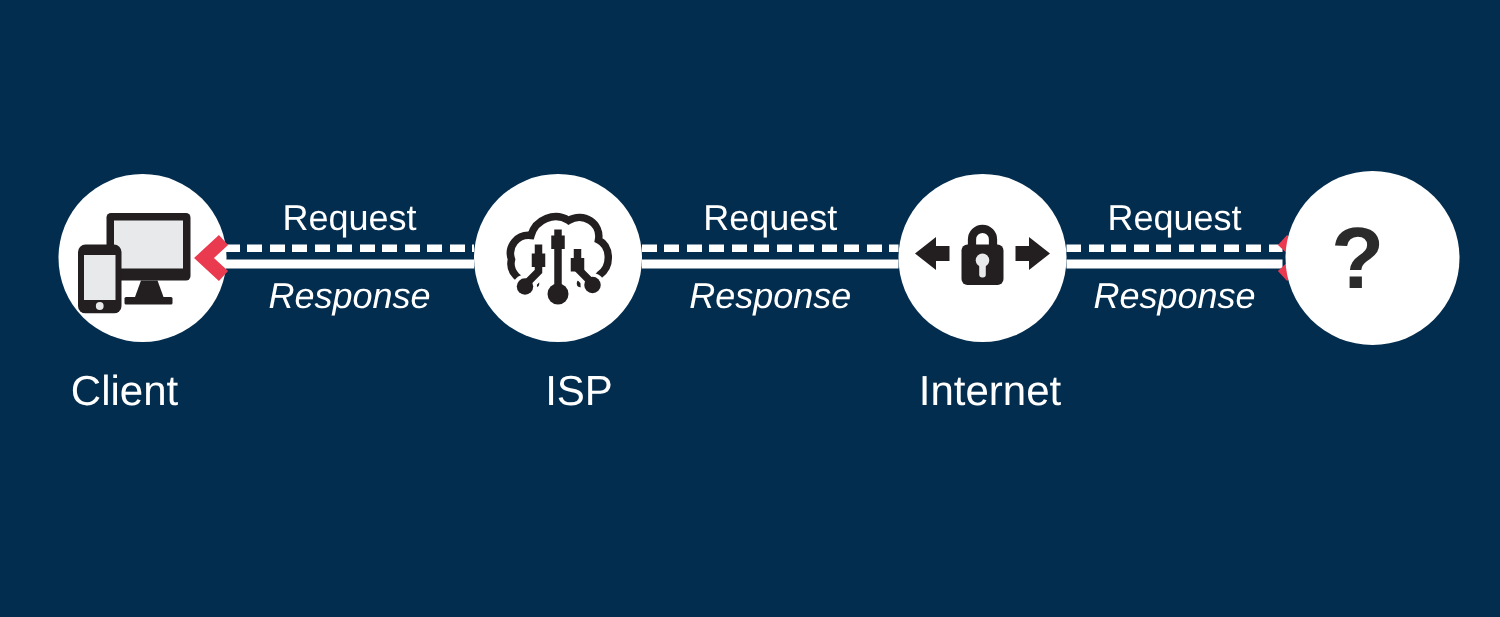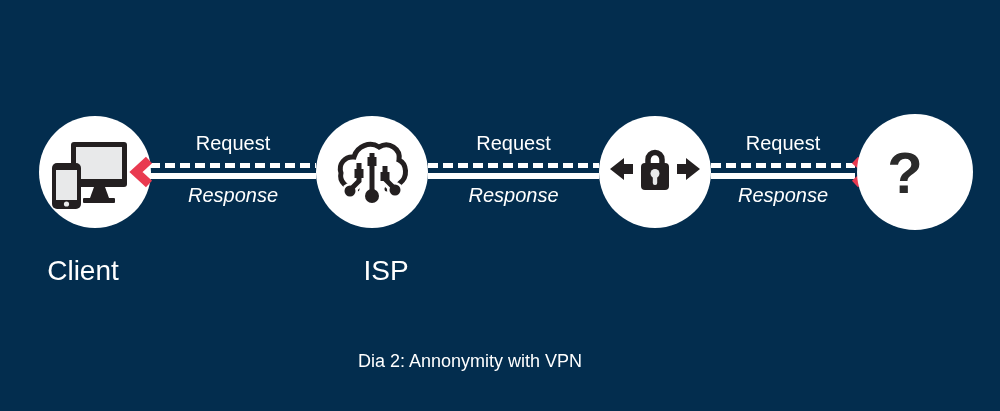--- a/index.html
+++ b/index.html
@@ -16,33 +16,33 @@
   .icon{position:absolute;display:block;}
   #icon-devices{left:13px;top:25px;}
   #icon-cloud{left:16px;top:17px;}
   #icon-lock{left:11px;top:31px;}
   .ink{fill:var(--icon-dark,#231f20);}
   .lite{fill:var(--screen-light,#e8e9ea);}
   .wire{stroke:var(--icon-dark,#231f20);fill:none;}
   .halo{stroke:var(--node-fill,#ffffff);fill:none;}
   .halofill{fill:var(--node-fill,#ffffff);}
   .node-label{
-    position:absolute;top:255px;transform:translateX(-50%);
+    position:absolute;top:245px;transform:translateX(-50%);
     color:var(--text,#ffffff);font-size:28px;white-space:nowrap;
   }
   #label-client{left:83px;}
   #label-isp{left:386px;}
   #label-internet{left:660px;}
   .conn{position:absolute;top:130px;height:82px;}
   #conn-1{left:150px;width:166px;}
   #conn-2{left:428px;width:171px;}
   #conn-3{left:711px;width:144px;}
   .req-label,.resp-label{
     position:absolute;left:0;width:100%;text-align:center;
-    color:var(--text,#ffffff);font-size:20px;white-space:nowrap;
+    color:var(--text,#ffffff);font-size:24px;white-space:nowrap;
   }
   .req-label{top:2px;}
   .resp-label{top:54px;font-style:italic;}
   .dashed-line{
     position:absolute;top:33px;left:0;right:0;height:5px;
     background:repeating-linear-gradient(90deg,var(--line,#ffffff) 0 10px,transparent 10px 15px);
   }
   .solid-line{position:absolute;top:43px;left:0;right:0;height:6px;background:var(--line,#ffffff);}
   .chevron{position:absolute;top:155px;width:26px;height:34px;}
   #chevron-left{left:129px;}
@@ -117,29 +117,29 @@
   <div class="circle" id="circle-internet">
     <svg class="icon" id="icon-lock" width="90" height="46" viewBox="0 0 90 46" xmlns="http://www.w3.org/2000/svg">
       <polygon class="ink" points="0,22 14,11 14,17 23,17 23,27 14,27 14,33"></polygon>
       <polygon class="ink" points="90,22 76,11 76,17 67,17 67,27 76,27 76,33"></polygon>
       <path class="wire" stroke-width="5.5" d="M 38,17 L 38,12.5 A 7,7 0 0 1 52,12.5 L 52,17"></path>
       <rect class="ink" x="31" y="16" width="28" height="27" rx="4"></rect>
       <circle class="lite" cx="45" cy="26.5" r="4.5"></circle>
       <rect class="lite" x="42.8" y="28" width="4.4" height="10" rx="2"></rect>
     </svg>
   </div>
+  <div class="node-label" id="label-internet">Internet</div>
 
   <div class="conn" id="conn-3">
     <div class="req-label">Request</div>
     <div class="dashed-line"></div>
     <div class="solid-line"></div>
     <div class="resp-label">Response</div>
   </div>
   <svg class="chevron" id="chevron-right" width="26" height="34" viewBox="0 0 26 34" xmlns="http://www.w3.org/2000/svg">
     <polyline points="6,5 19,17 6,29"></polyline>
   </svg>
 
   <div class="circle" id="circle-unknown"></div>
   <div class="qmark">?</div>
 
-  <div class="caption">Dia 2: Annonymity with VPN</div>
 
 </div>
 
 </body></html>

